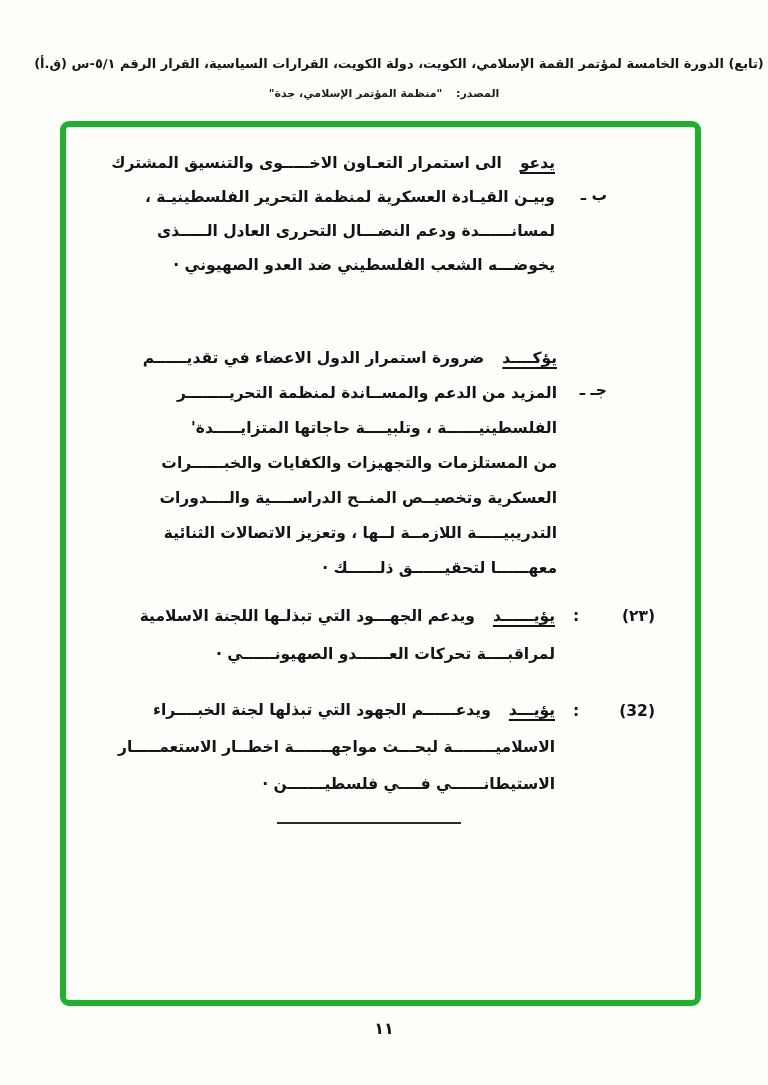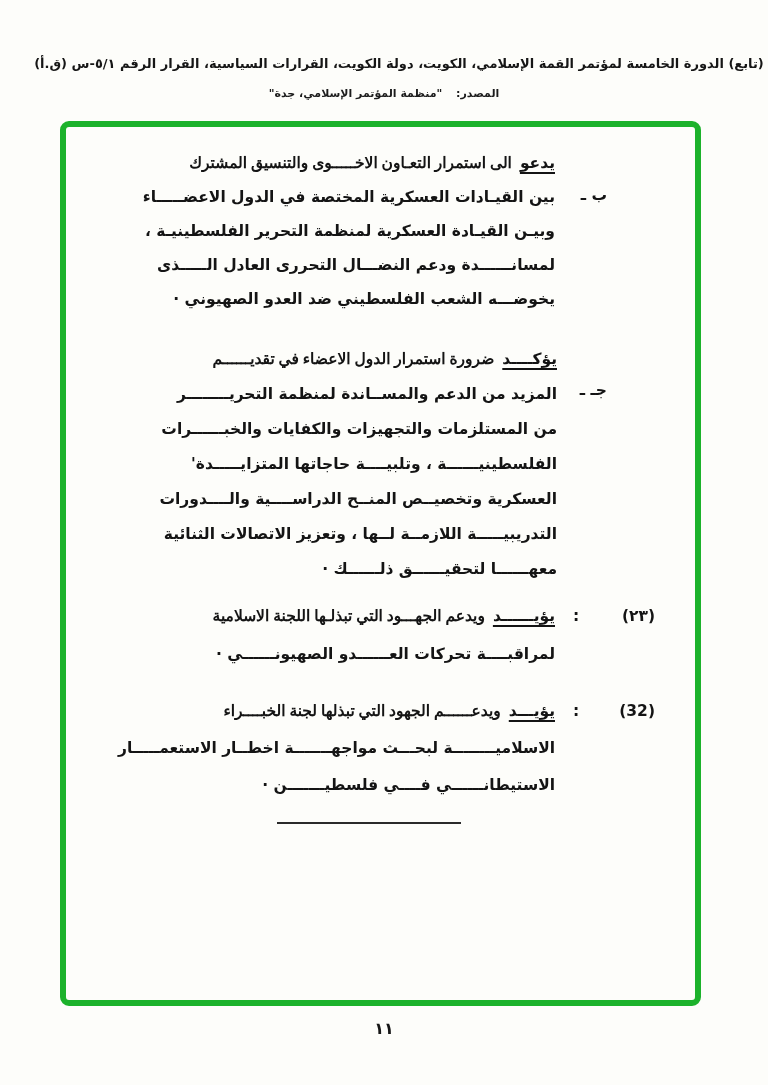--- a/index.html
+++ b/index.html
@@ -34,21 +34,21 @@
   .line { white-space:nowrap; }
   .para-b .line { line-height:34px; }
   .para-j .line { line-height:35px; }
   .item-23 .line { line-height:38px; }
   .item-24 .line { line-height:37px; }
   .para-b { top:146px; right:161px; column-gap:12px; }
   .para-j { top:341px; right:161px; column-gap:10px; }
   .item-23 { top:597px; right:113px; column-gap:18px; }
   .item-24 { top:692px; right:113px; column-gap:18px; }
   .u { text-decoration:underline; text-underline-offset:4px; text-decoration-thickness:1.5px; }
-  .rest { margin-right:8px;font-family:Liberation Serif, serif; }
+  .rest { margin-right:18px; }
   .rule { position:absolute; top:822px; left:277px; width:184px; height:2px; background:#2a2a2a; }
   .pagenum {
     position:absolute; top:1019px; left:0; right:0; text-align:center;
     font-size:16px; direction:rtl;
   }
 </style>
 </head>
 <body>
 
 <div class="page">
@@ -61,36 +61,35 @@
   </div>
 
   <div class="frame"></div>
 
   <div class="block para-b">
     <div class="marker">ب ـ</div>
     <div class="text">
       <div class="line">
         <span class="u">يدعو</span><span class="rest">الى استمرار التعـاون الاخـــــوى والتنسيق المشترك</span>
       </div>
-      <div class="line">بين القيـادات العسكرية المختصة في الدول الاعضـــــاء</div>
       <div class="line">وبيـن القيـادة العسكرية لمنظمة التحرير الفلسطينيـة ،</div>
       <div class="line">لمسانــــــدة ودعم النضـــال التحررى العادل الـــــذى</div>
       <div class="line">يخوضـــه الشعب الفلسطيني ضد العدو الصهيوني ·</div>
     </div>
   </div>
 
   <div class="block para-j">
     <div class="marker">جـ ـ</div>
     <div class="text">
       <div class="line">
         <span class="u">يؤكــــد</span><span class="rest">ضرورة استمرار الدول الاعضاء في تقديــــــم</span>
       </div>
       <div class="line">المزيد من الدعم والمســاندة لمنظمة التحريــــــــر</div>
+      <div class="line">الفلسطينيــــــة ، وتلبيــــة حاجاتها المتزايـــــدة'</div>
       <div class="line">من المستلزمات والتجهيزات والكفايات والخبــــــرات</div>
-      <div class="line">الفلسطينيــــــة ، وتلبيــــة حاجاتها المتزايـــــدة'</div>
       <div class="line">العسكرية وتخصيــص المنــح الدراســــية والــــدورات</div>
       <div class="line">التدريبيـــــة اللازمــة لــها ، وتعزيز الاتصالات الثنائية</div>
       <div class="line">معهــــــا لتحقيــــــق ذلــــــك ·</div>
     </div>
   </div>
 
   <div class="block item-23">
     <div class="imarker">
       <span>(٢٣)</span>
       <span>:</span>

